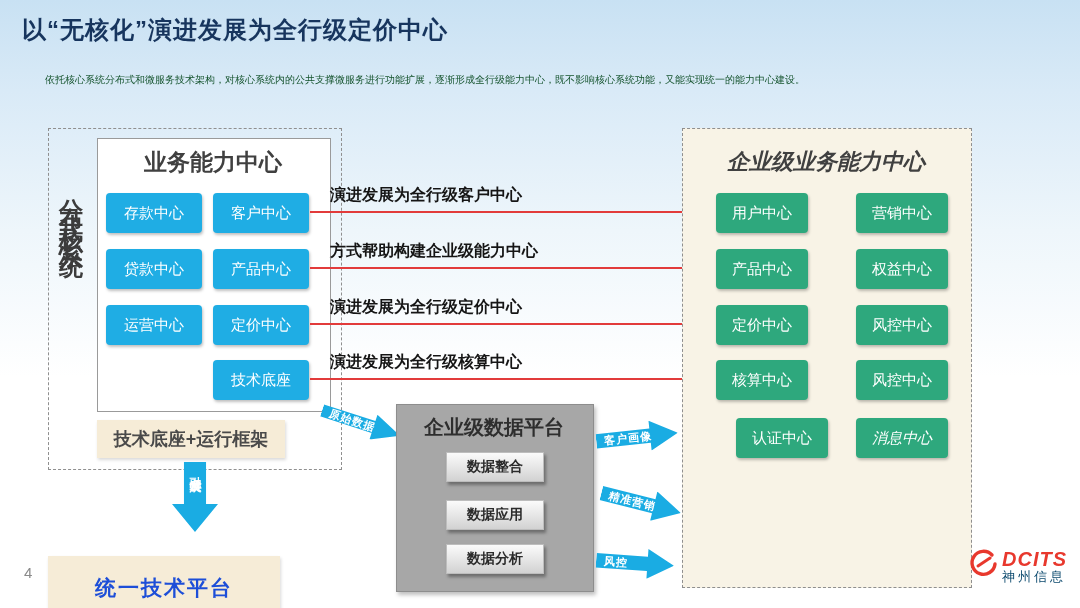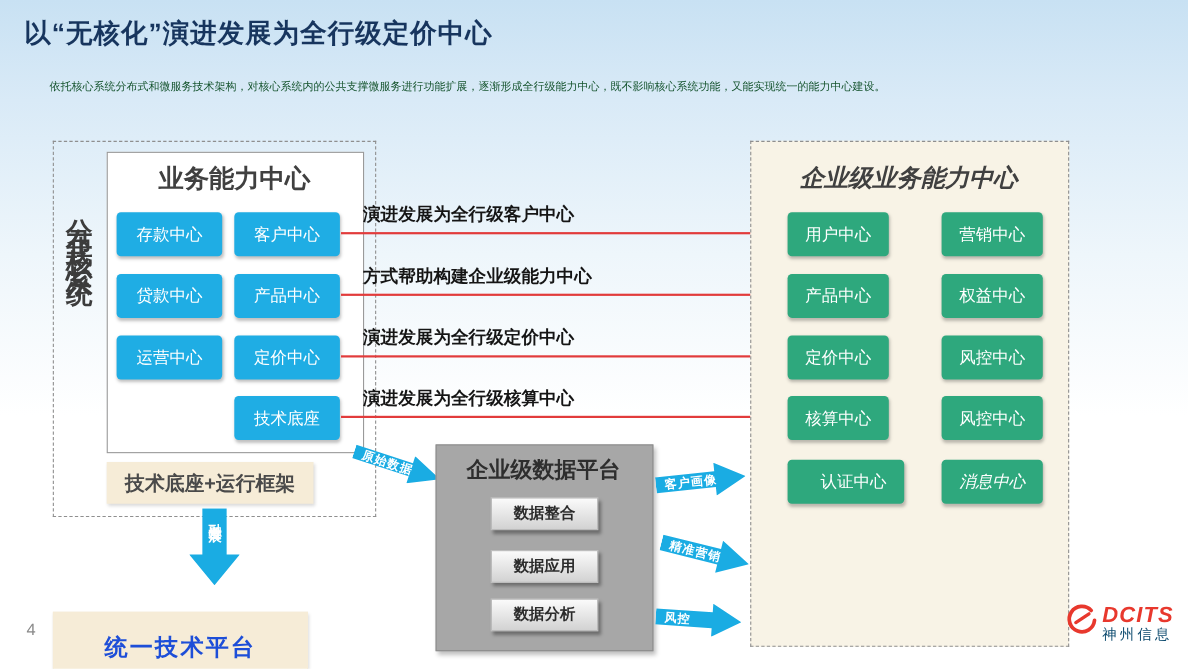--- a/index.html
+++ b/index.html
@@ -137,21 +137,21 @@
 <div class="abs panel-title enterprise-title">企业级业务能力中心</div>
 
 <div class="abs center btn btn-green" style="left:716px;top:193px;">用户中心</div>
 <div class="abs center btn btn-green" style="left:856px;top:193px;">营销中心</div>
 <div class="abs center btn btn-green" style="left:716px;top:249px;">产品中心</div>
 <div class="abs center btn btn-green" style="left:856px;top:249px;">权益中心</div>
 <div class="abs center btn btn-green" style="left:716px;top:305px;">定价中心</div>
 <div class="abs center btn btn-green" style="left:856px;top:305px;">风控中心</div>
 <div class="abs center btn btn-green" style="left:716px;top:360px;">核算中心</div>
 <div class="abs center btn btn-green" style="left:856px;top:360px;">风控中心</div>
-<div class="abs center btn btn-green" style="left:716px;top:418px;padding-left:14px;">认证中心</div>
+<div class="abs center btn btn-green" style="left:736px;top:418px;">认证中心</div>
 <div class="abs center btn btn-green" style="left:856px;top:418px;font-style:italic;">消息中心</div>
 
 <div class="abs page-num">4</div>
 
 <div class="abs logo">
   <span>
     <svg width="30" height="30" viewBox="0 0 30 30">
       <path d="M24 6 A 11.5 11.5 0 1 0 27 15" fill="none" stroke="#e8382d" stroke-width="3.4" stroke-linecap="round"></path>
       <path d="M10 17 L22 9" stroke="#e8382d" stroke-width="3" stroke-linecap="round"></path>
     </svg>

